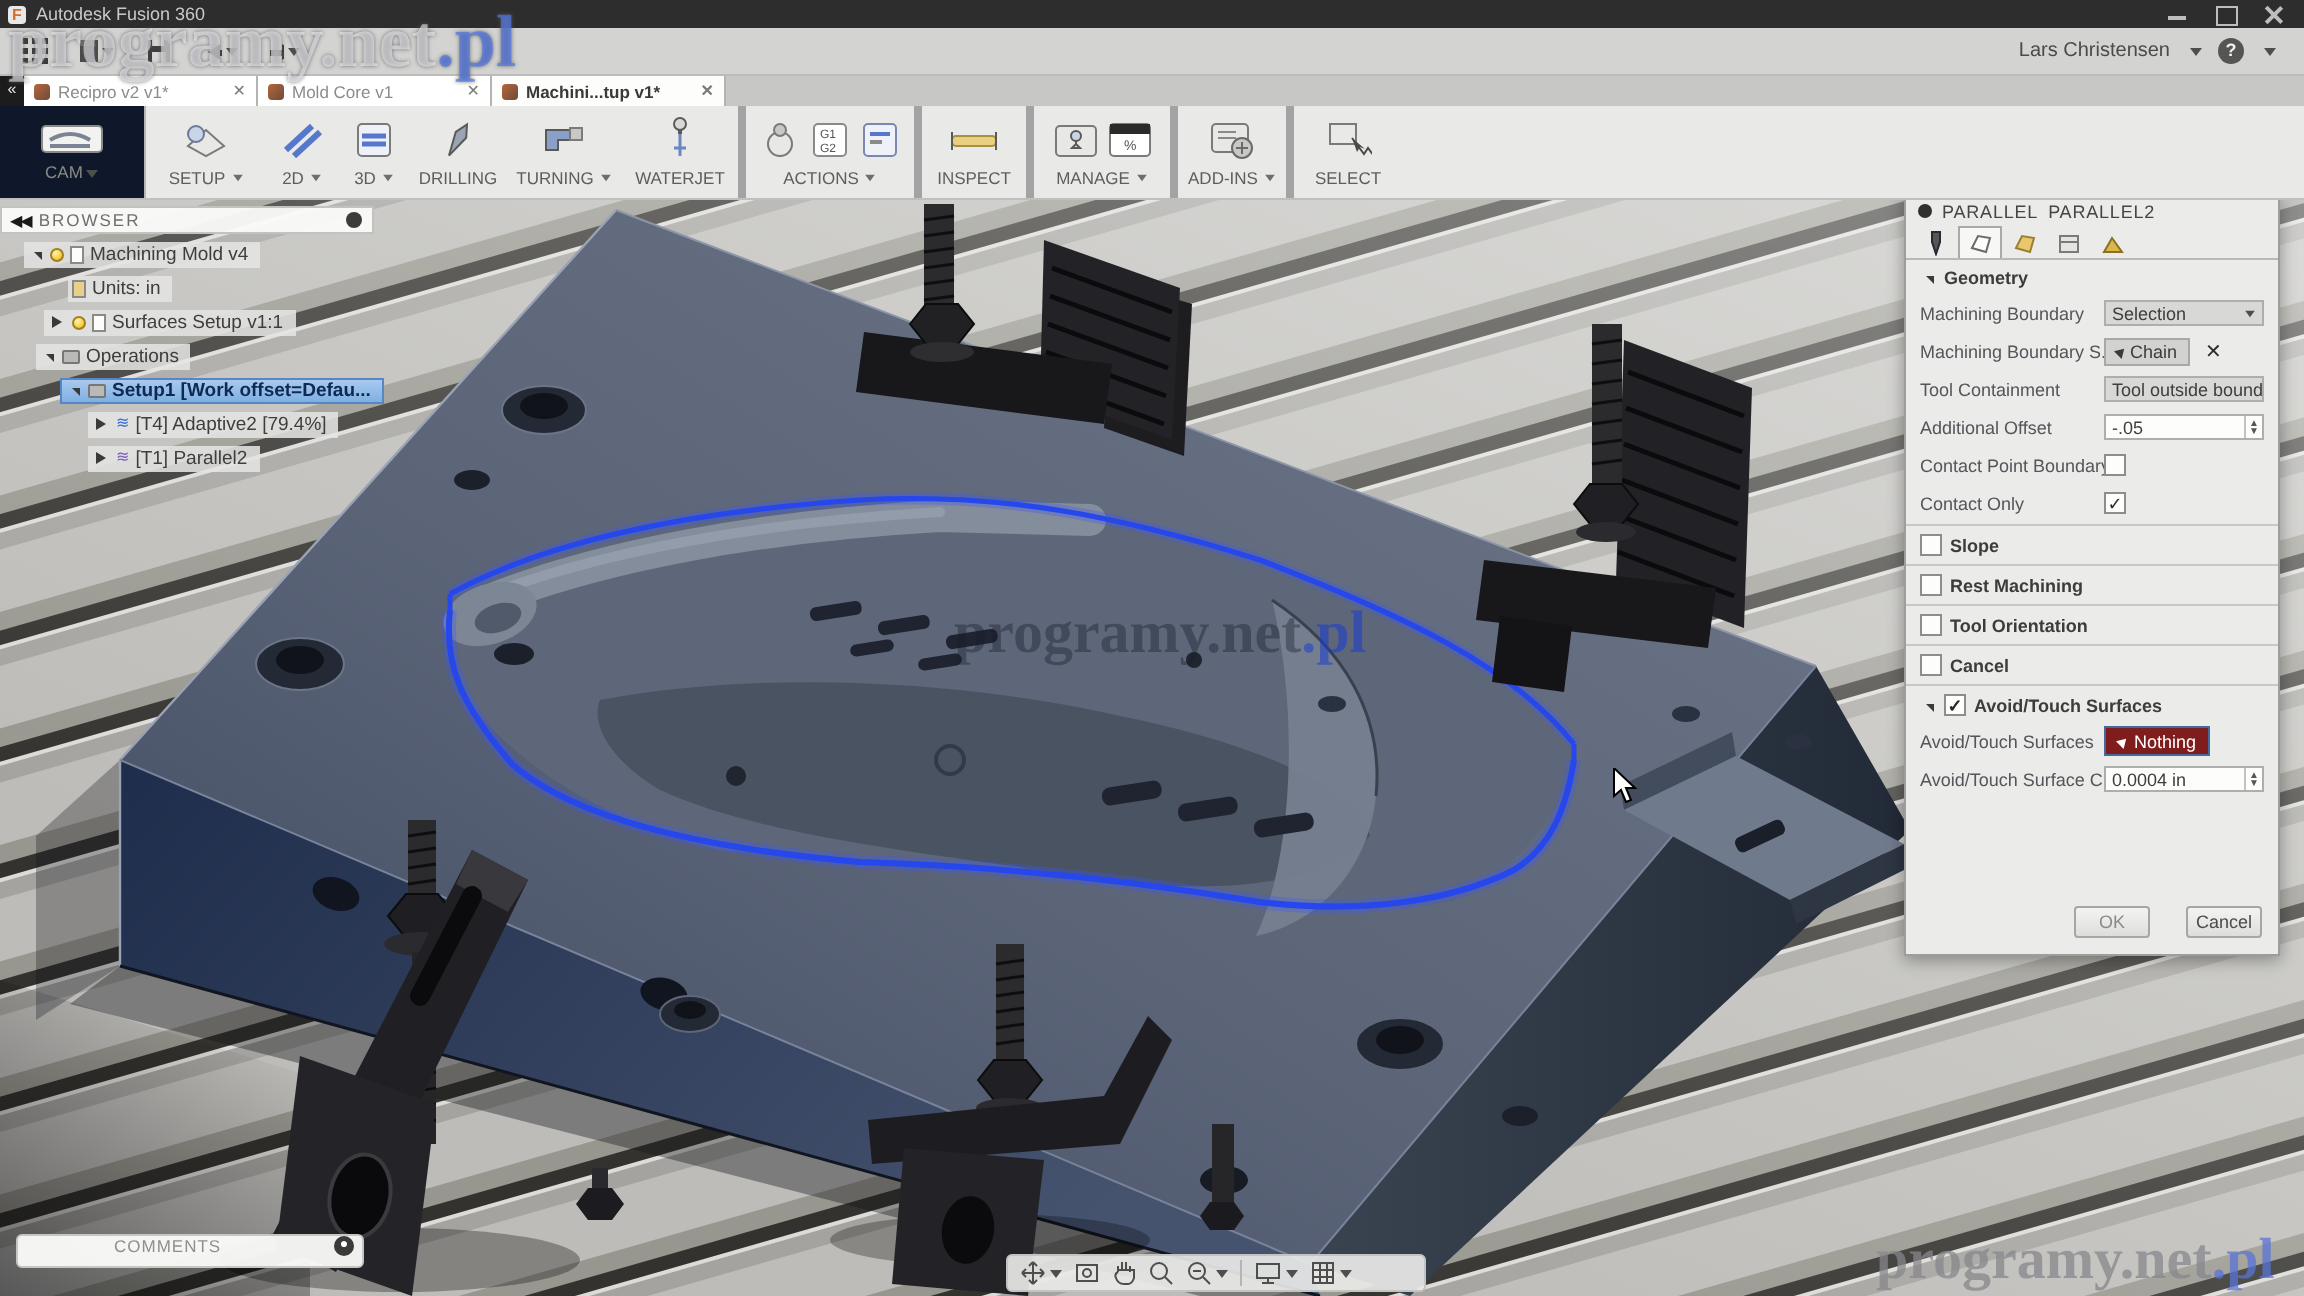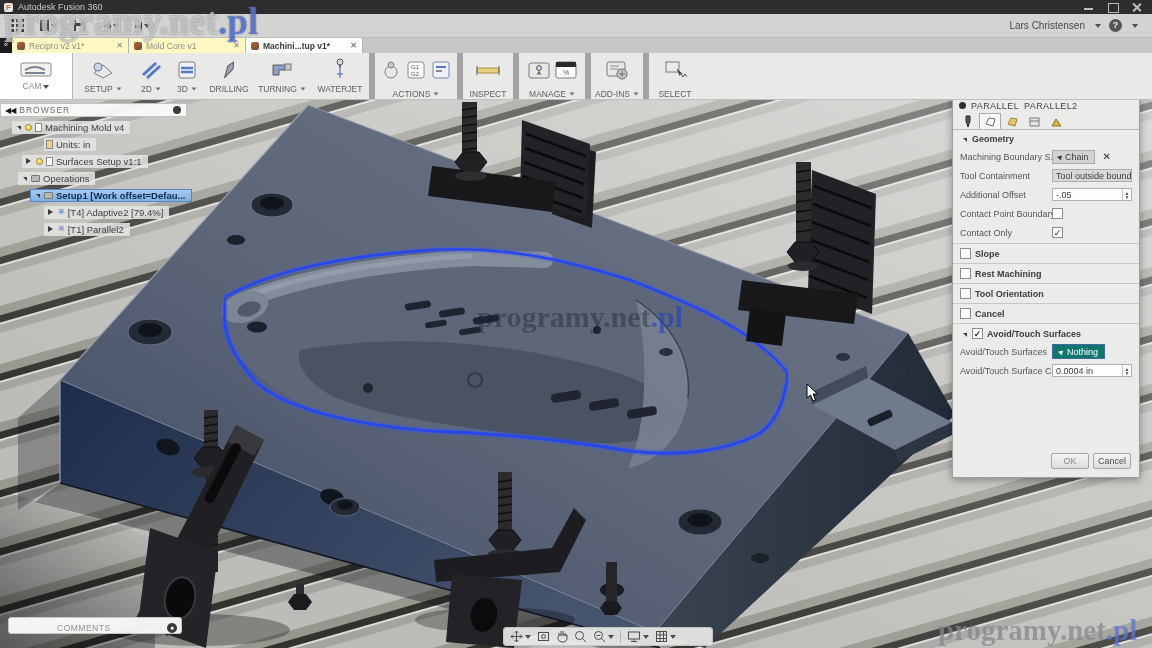--- a/index.html
+++ b/index.html
@@ -29,35 +29,35 @@
   #user-area { margin-left:auto; display:flex; align-items:center; gap:8px; padding-right:14px; }
   #user-name { font-size:10px; color:#4a4a48; }
   #help-icon { width:13px; height:13px; border-radius:50%; background:#555553; color:#f2f2f0;
                font-size:9px; font-weight:bold; text-align:center; line-height:13px; }
 
   
   #tabrow { position:absolute; left:0; top:38px; width:1152px; height:15px; background:#c7c7c5; display:flex; z-index:28; }
   #datapanel-toggle { width:12px; height:15px; background:#1c1c1c; color:#e8e8e8; font-size:8px;
                       line-height:14px; text-align:center; }
   .doctab { width:117px; height:15px; display:flex; align-items:center; gap:4px; padding:0 5px;
-            background:#fef9c3; border-right:1px solid #b4b4b2; font-size:8.5px; color:#8b8b89; }
+            background:#ffffff; border-right:1px solid #b4b4b2; font-size:8.5px; color:#8b8b89; }
   .doctab.active { background:#fdfdfb; color:#3a3a38; font-weight:bold; }
   .tabicon { width:8px; height:8px; border-radius:2px; background:linear-gradient(135deg,#b5673a,#6e4a3a); flex:0 0 auto; }
   .tabclose { margin-left:auto; font-size:8px; color:#7a7a78; }
 
   
   #ribbon { position:absolute; left:0; top:53px; width:1152px; height:47px; background:#e9e9e7;
             border-bottom:1px solid #bfbfbd; display:flex; z-index:27; }
-  #cam-switch { width:73px; background:#ffffff; border-right:1px solid #b5b5b3; display:flex;
+  #cam-switch { width:73px; background:#0f172a; border-right:1px solid #b5b5b3; display:flex;
                 flex-direction:column; align-items:center; padding-top:4px; }
   .rtool { display:flex; flex-direction:column; align-items:center; padding-top:4px; }
   .rtool .icons { height:26px; display:flex; align-items:center; gap:3px; }
   .rtool .rlabel { font-size:8.5px; color:#5e5e5c; margin-top:1px; display:flex; align-items:center; }
   .rtool .rlabel .caret { border-top-color:#6e6e6c; margin-left:3px; transform:scale(.8); }
-  .grp { border-left:6px solid #a3a3a3;justify-content:space-between; }
+  .grp { border-left:4px solid #a3a3a3; }
   .ribbon-rest { flex:1; }
 
   
   #canvas { position:absolute; left:0; top:100px; width:1152px; height:548px; z-index:1; }
 
   
   .wm { position:absolute; font-family:"Liberation Serif", serif; font-weight:bold; pointer-events:none; white-space:nowrap; }
   #wm-top { left:4px; top:0px; font-size:37px; color:rgba(245,245,250,0.55); text-shadow:0 0 2px rgba(90,90,95,.8); z-index:40; }
   #wm-top .tld { color:rgba(80,120,230,0.70); }
   #wm-mid { left:477px; top:300px; font-size:30px; color:rgba(25,30,45,0.40); z-index:5; }
@@ -105,40 +105,40 @@
   .dd-select .caret { margin-left:auto; transform:scale(.8); }
   .spin { flex:1; height:13px; background:#fdfdfb; border:1px solid #aeaeac; display:flex; align-items:center; }
   .spin .val { flex:1; padding:0 3px; color:#3e3e3c; white-space:nowrap; overflow:hidden;}
   .spin .arrows { width:9px; border-left:1px solid #c2c2c0; height:100%; display:flex; flex-direction:column;
                   align-items:center; justify-content:center; font-size:5px; color:#555; line-height:4px;}
   .cb { width:11px; height:11px; background:#fdfdfb; border:1px solid #8d8d8b; display:inline-flex;
         align-items:center; justify-content:center; font-size:9px; color:#2a2a2a; flex:0 0 auto; }
   .chain-btn { height:14px; background:#d2d2d0; border:1px solid #a8a8a6; display:flex; align-items:center;
                gap:2px; padding:0 5px; color:#3c3c3a; }
   .xicon { margin-left:8px; font-size:10px; color:#2e2e2c; }
-  .blue-btn { height:15px; background:#0f766e; border:1px solid #44699e; color:#fff; display:flex;
+  .blue-btn { height:15px; background:#7f1d1d; border:1px solid #44699e; color:#fff; display:flex;
               align-items:center; gap:3px; padding:0 6px; }
   .tri-right { border-top:3.5px solid transparent; border-bottom:3.5px solid transparent; border-left:5px solid #3a3a38; width:0; height:0;}
-  #dialog-buttons { margin-top:auto; display:flex; justify-content:flex-end; gap:4px; padding:6px 8px 8px 0; flex:0 0 auto;}
+  #dialog-buttons { margin-top:auto; display:flex; justify-content:flex-end; gap:18px; padding:6px 8px 8px 0; flex:0 0 auto;}
   .dbtn { min-width:38px; height:16px; background:linear-gradient(#f4f4f2,#dddddb); border:1px solid #a6a6a4;
           border-radius:2px; font-size:9px; display:flex; align-items:center; justify-content:center; }
   .dbtn.ok { color:#8a8a88; } .dbtn.cancel { color:#4c4c4a; }
 
   
   #viewcube { position:absolute; left:1086px; top:54px; z-index:10; }
 
   
   #navbar { position:absolute; left:503px; top:627px; width:210px; height:19px; z-index:15;
             background:rgba(233,233,231,.92); border:1px solid #c3c3c1; border-radius:3px;
             display:flex; align-items:center; gap:6px; padding:0 6px; }
   .navic { display:flex; align-items:center; }
   .navdiv { width:1px; height:13px; background:#b5b5b3; }
   #comments-bar { position:absolute; left:8px; top:617px; width:174px; height:17px; z-index:15;
                   background:rgba(252,252,250,.95); border:1px solid #c6c6c4; border-radius:3px;
-                  display:flex; align-items:flex-end; }
+                  display:flex; align-items:flex-start; }
   #comments-label { font-size:8.5px; color:#8f8f8d; letter-spacing:.5px; margin-left:48px; }
   #comments-dot { margin-left:auto; margin-right:4px; width:10px; height:10px; border-radius:50%;
                   background:#3a3a38; color:#fff; font-size:7px; line-height:10px; text-align:center; }
 
   
   #cursor { position:absolute; left:806px; top:384px; z-index:50; }
 </style>
 </head>
 <body>
 
@@ -609,21 +609,21 @@
     <span id="browser-dot"></span>
   </div>
   <div class="brow" style="padding-left:12px">
     <div class="bg">
         <span class="tri open"></span>
       <span class="bulb"></span>
       <span class="docic"></span>
       <span>Machining Mold v4</span>
       </div>
   </div>
-  <div class="brow" style="padding-left:44px">
+  <div class="brow" style="padding-left:34px">
     <div class="bg">
         <span class="docic y"></span>
       <span>Units: in</span>
       </div>
   </div>
   <div class="brow" style="padding-left:22px">
     <div class="bg">
         <span class="tri closed"></span>
       <span class="bulb"></span>
       <span class="docic"></span>
@@ -703,20 +703,27 @@
           <polygon points="2,10 6,3 11,10" fill="#d8b84a" stroke="#8a7020"></polygon>
         </svg>
       </div>
   </div>
 
   <div class="dsec">
     <span class="tri open"></span>
     <span>Geometry</span>
   </div>
 
+  <div class="drow">
+    <span class="dlabel">Machining Boundary</span>
+    <div class="dd-select">
+      <span>Selection</span>
+        <span class="caret"></span>
+    </div>
+  </div>
   <div class="drow">
     <span class="dlabel">Machining Boundary S...</span>
     <div class="chain-btn">
       <span class="tri-right" style="transform:rotate(-45deg) scale(.9)"></span>
       <span>Chain</span>
     </div>
     <span class="xicon">✕</span>
   </div>
   <div class="drow">
     <span class="dlabel">Tool Containment</span>

